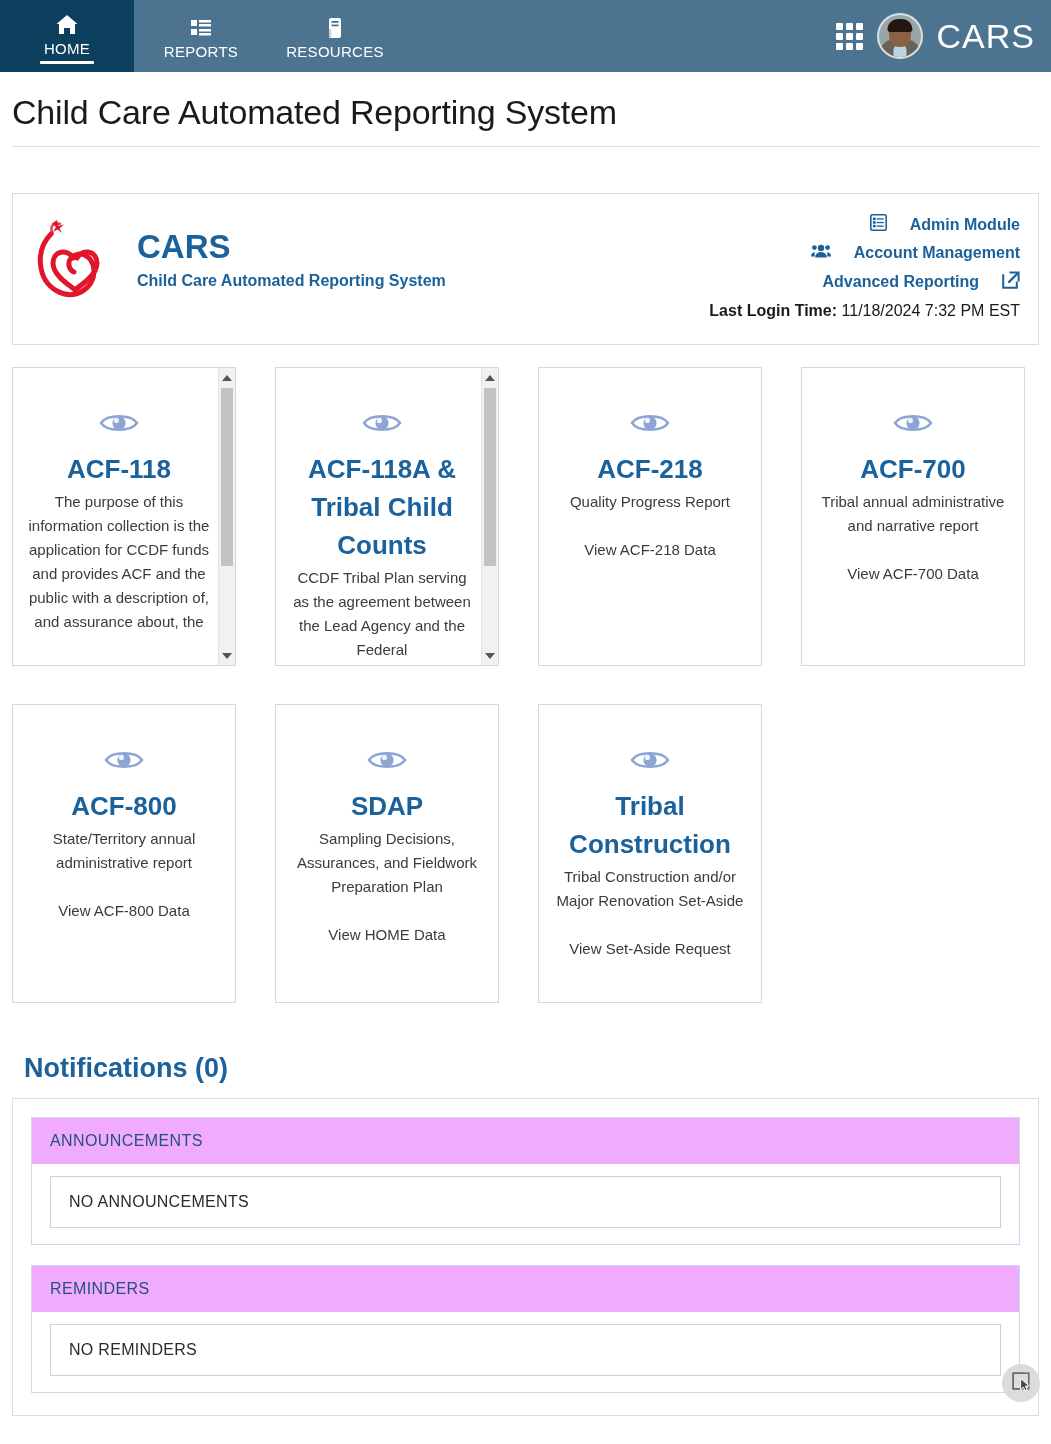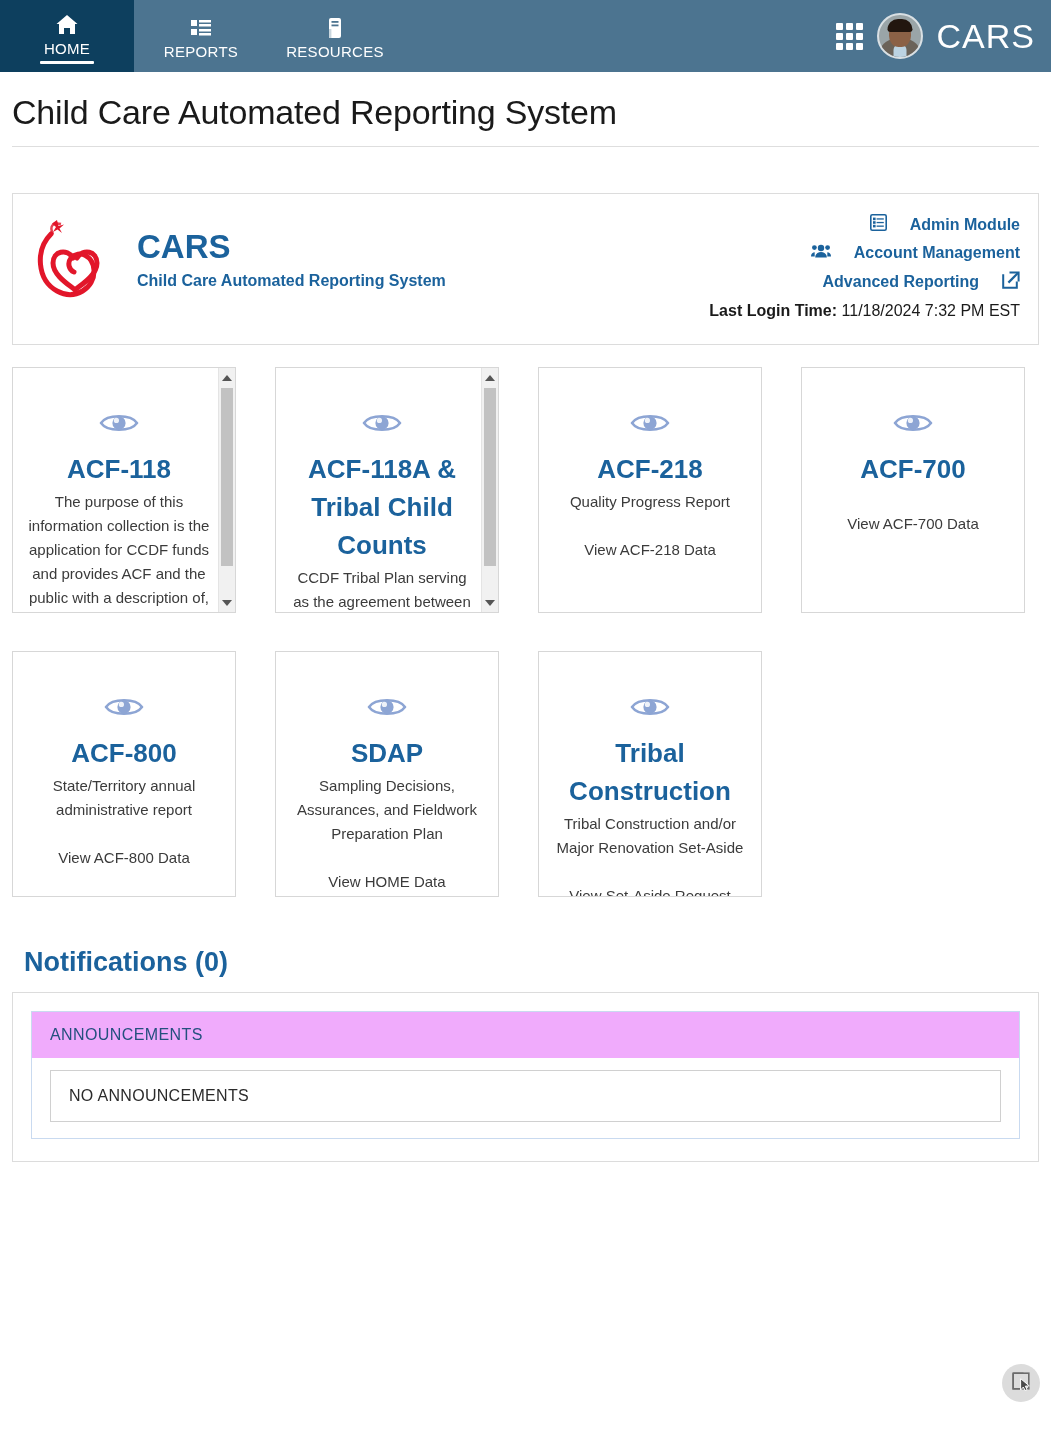--- a/index.html
+++ b/index.html
@@ -171,21 +171,21 @@
 
   
   .card-grid {
     margin: 22px 12px 0 12px;
     display: flex;
     flex-wrap: wrap;
     gap: 38px 39px;
   }
   .card {
     width: 224px;
-    height: 246px;
+    height: 299px;
     border: 1px solid #d7d7d7;
     background: #ffffff;
     position: relative;
     overflow: hidden;
     cursor: pointer;
     text-align: center;
   }
   .card-inner {
     padding: 42px 14px 10px 14px;
   }
@@ -491,20 +491,21 @@
   <div class="card">
     <div class="card-inner">
       <span class="eye-icon">
         <svg width="40" height="26" viewBox="0 0 40 26">
           <path d="M2 13 C8 4, 32 4, 38 13 C32 22, 8 22, 2 13 Z" fill="none" stroke="#8da5d4" stroke-width="2.4"></path>
           <circle cx="20" cy="13" r="6.6" fill="#8da5d4"></circle>
           <circle cx="17.4" cy="10.4" r="2.6" fill="#ffffff" opacity=".85"></circle>
         </svg>
       </span>
       <div class="card-title">ACF-700</div>
+      <div class="card-desc">Tribal annual administrative and narrative report</div>
       <div class="card-action">View ACF-700 Data</div>
     </div>
   </div>
 
   <div class="card">
     <div class="card-inner">
       <span class="eye-icon">
         <svg width="40" height="26" viewBox="0 0 40 26">
           <path d="M2 13 C8 4, 32 4, 38 13 C32 22, 8 22, 2 13 Z" fill="none" stroke="#8da5d4" stroke-width="2.4"></path>
           <circle cx="20" cy="13" r="6.6" fill="#8da5d4"></circle>
@@ -552,20 +553,26 @@
 
 <div class="notif-outer">
 
   <div class="notif-block">
     <div class="notif-head">ANNOUNCEMENTS</div>
     <div class="notif-body">
       <div class="notif-empty">NO ANNOUNCEMENTS</div>
     </div>
   </div>
 
+  <div class="notif-block">
+    <div class="notif-head">REMINDERS</div>
+    <div class="notif-body">
+      <div class="notif-empty">NO REMINDERS</div>
+    </div>
+  </div>
 
 </div>
 
 <div class="fab">
   <span>
     <svg width="20" height="20" viewBox="0 0 20 20">
       <path d="M2.2 2.2 L12.5 2.2 M17.8 2.2 L17.8 2.2 M2.2 2.2 L2.2 17.8 L10 17.8" fill="none" stroke="#6c6c6c" stroke-width="1.6"></path>
       <rect x="2.2" y="2.2" width="15.6" height="15.6" fill="none" stroke="#6c6c6c" stroke-width="1.6"></rect>
       <path d="M9.6 7.6 L9.6 19 L12.3 16.1 L14.2 19.6 L16.1 18.5 L14.3 15.2 L18.3 14.9 Z" fill="#4a4a4a" stroke="#ffffff" stroke-width="1"></path>
     </svg>

